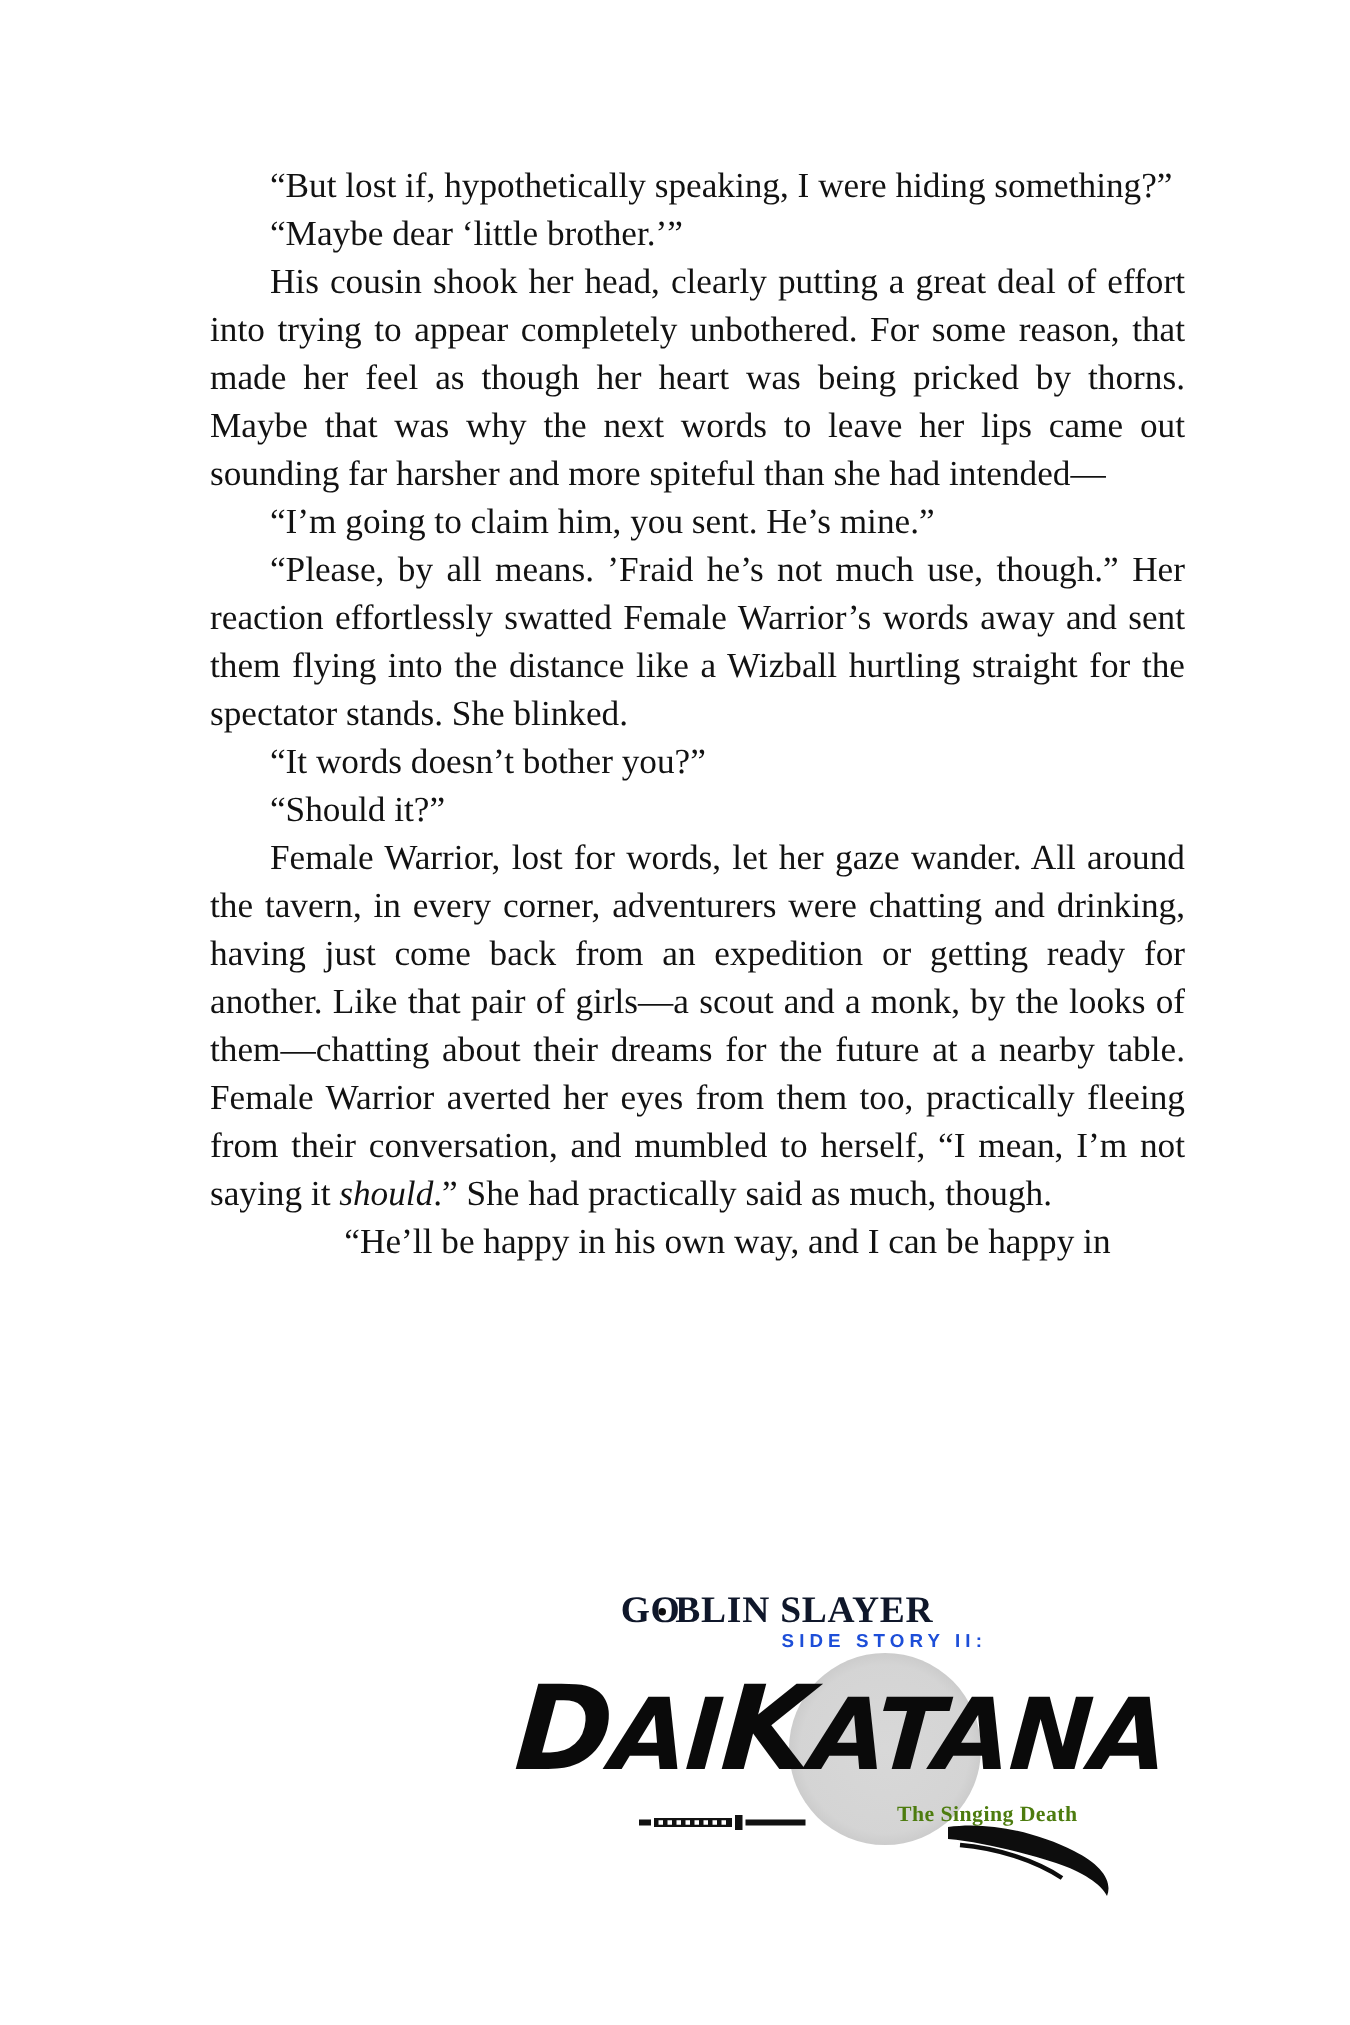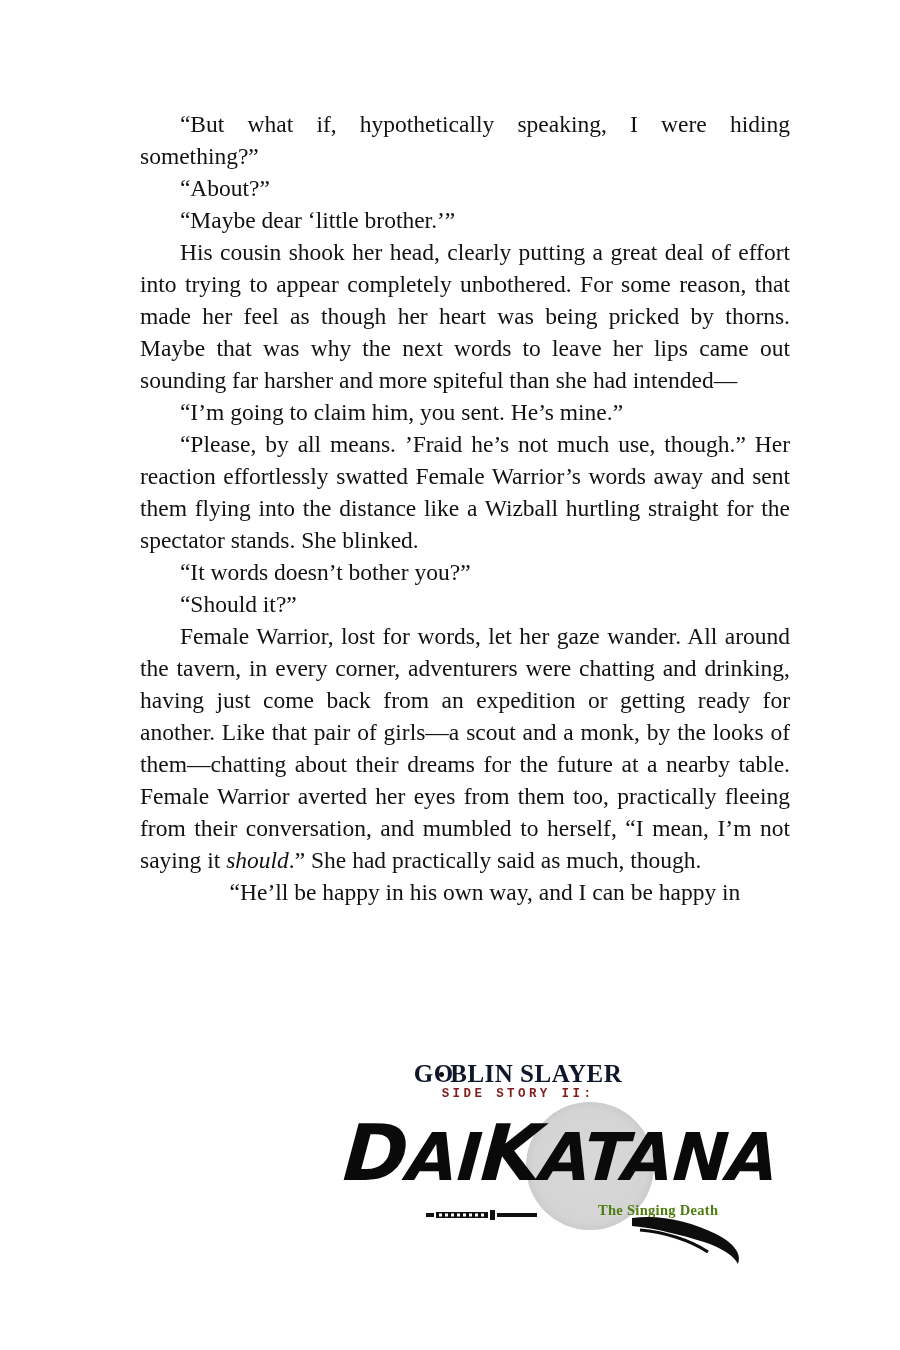--- a/index.html
+++ b/index.html
@@ -86,26 +86,26 @@
     margin-top: -2.5px;
     border-radius: 50%;
     background: #0d0d0d;
   }
 
   .logo-sub {
     position: absolute;
     left: 48px;
     top: 27px;
     width: 280px;
-    text-align: center;
-    font-family: Liberation Mono, monospace;
+    text-align: right;
+    font-family: Liberation Sans, sans-serif;
     font-weight: bold;
     font-size: 12.5px;
     letter-spacing: 3.4px;
-    color: #7f1d1d;
+    color: #1d4ed8;
     white-space: nowrap;
   }
 
   .gray-circle {
     position: absolute;
     left: 196px;
     top: 42px;
     width: 128px;
     height: 128px;
     border-radius: 50%;
@@ -157,22 +157,21 @@
     width: 140px;
     height: 56px;
   }
 </style>
 </head>
 <body>
 
 <div class="page">
 
   <div class="text-block">
-    <p>“But what if, hypothetically speaking, I were hiding something?”</p>
-    <p>“About?”</p>
+    <p>“But lost if, hypothetically speaking, I were hiding something?”</p>
     <p>“Maybe dear ‘little brother.’”</p>
     <p>His cousin shook her head, clearly putting a great deal of effort into trying to appear completely unbothered. For some reason, that made her feel as though her heart was being pricked by thorns. Maybe that was why the next words to leave her lips came out sounding far harsher and more spiteful than she had intended—</p>
     <p>“I’m going to claim him, you sent. He’s mine.”</p>
     <p>“Please, by all means. ’Fraid he’s not much use, though.” Her reaction effortlessly swatted Female Warrior’s words away and sent them flying into the distance like a Wizball hurtling straight for the spectator stands. She blinked.</p>
     <p>“It words doesn’t bother you?”</p>
     <p>“Should it?”</p>
     <p><span>Female Warrior, lost for words, let her gaze wander. All around the tavern, in every corner, adventurers were chatting and drinking, having just come back from an expedition or getting ready for another. Like that pair of girls—a scout and a monk, by the looks of them—chatting about their dreams for the future at a nearby table. Female Warrior averted her eyes from them too, practically fleeing from their conversation, and mumbled to herself, “I mean, I’m not saying it </span><em>should</em><span>.” She had practically said as much, though.</span></p>
     <p class="last">“He’ll be happy in his own way, and I can be happy in</p>
   </div>
 

